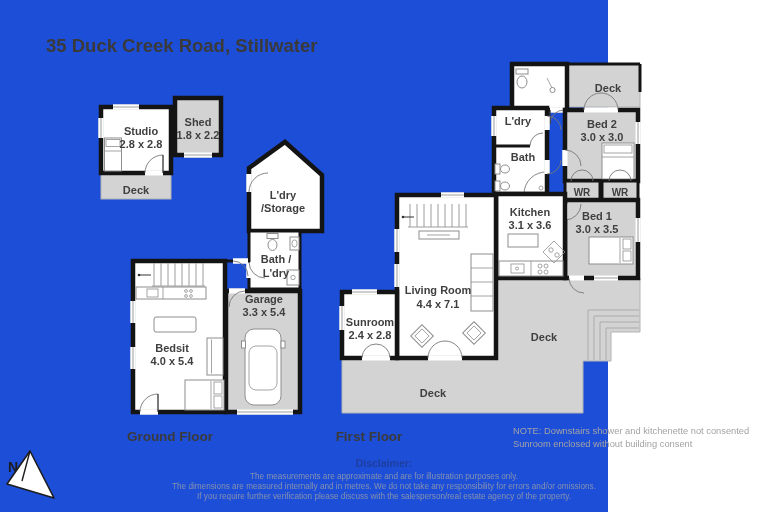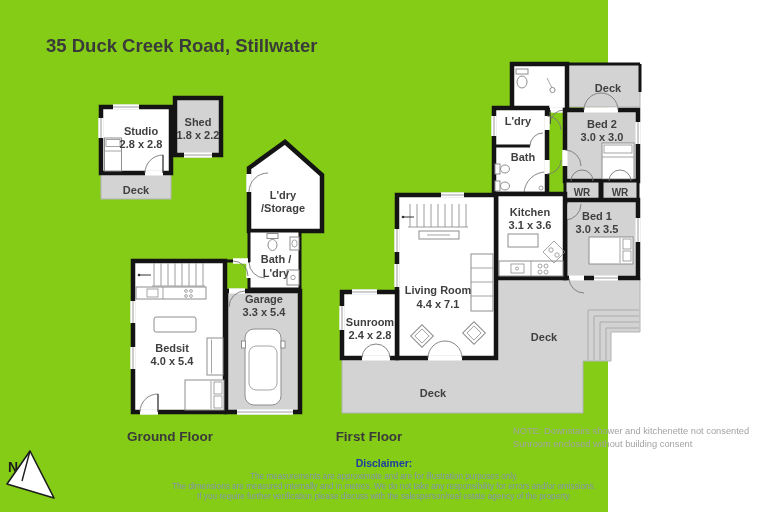--- a/index.html
+++ b/index.html
@@ -1,16 +1,16 @@
 <!DOCTYPE html>
 <html><head>
 <meta charset="utf-8">
 <style>
   html,body{margin:0;padding:0;background:#ffffff;}
-  .stage{width:608px;height:512px;position:relative;background:#84cc16;}
+  .stage{width:608px;height:512px;position:relative;background:#1d4ed8;}
   svg text{font-family:"Liberation Sans",sans-serif;}
   .t-title{font-size:18.5px;font-weight:600;fill:#3a3a3a;}
   .t-room{font-size:11px;font-weight:600;fill:#3f3f3f;text-anchor:middle;}
   .t-wr{font-size:10px;font-weight:600;fill:#3f3f3f;text-anchor:middle;}
   .t-floor{font-size:13.5px;font-weight:600;fill:#3a3a3a;text-anchor:middle;}
   .t-note{font-size:9.3px;fill:#a3a3a3;}
   .t-disc-h{font-size:10.5px;font-weight:700;fill:#1e3f9f;text-anchor:middle;}
   .t-disc{font-size:8.2px;fill:#8592ae;text-anchor:middle;}
   .t-n{font-size:14px;font-weight:700;fill:#1d1d1d;}
   .room{stroke:#141414;stroke-width:4.5;stroke-linejoin:miter;}

